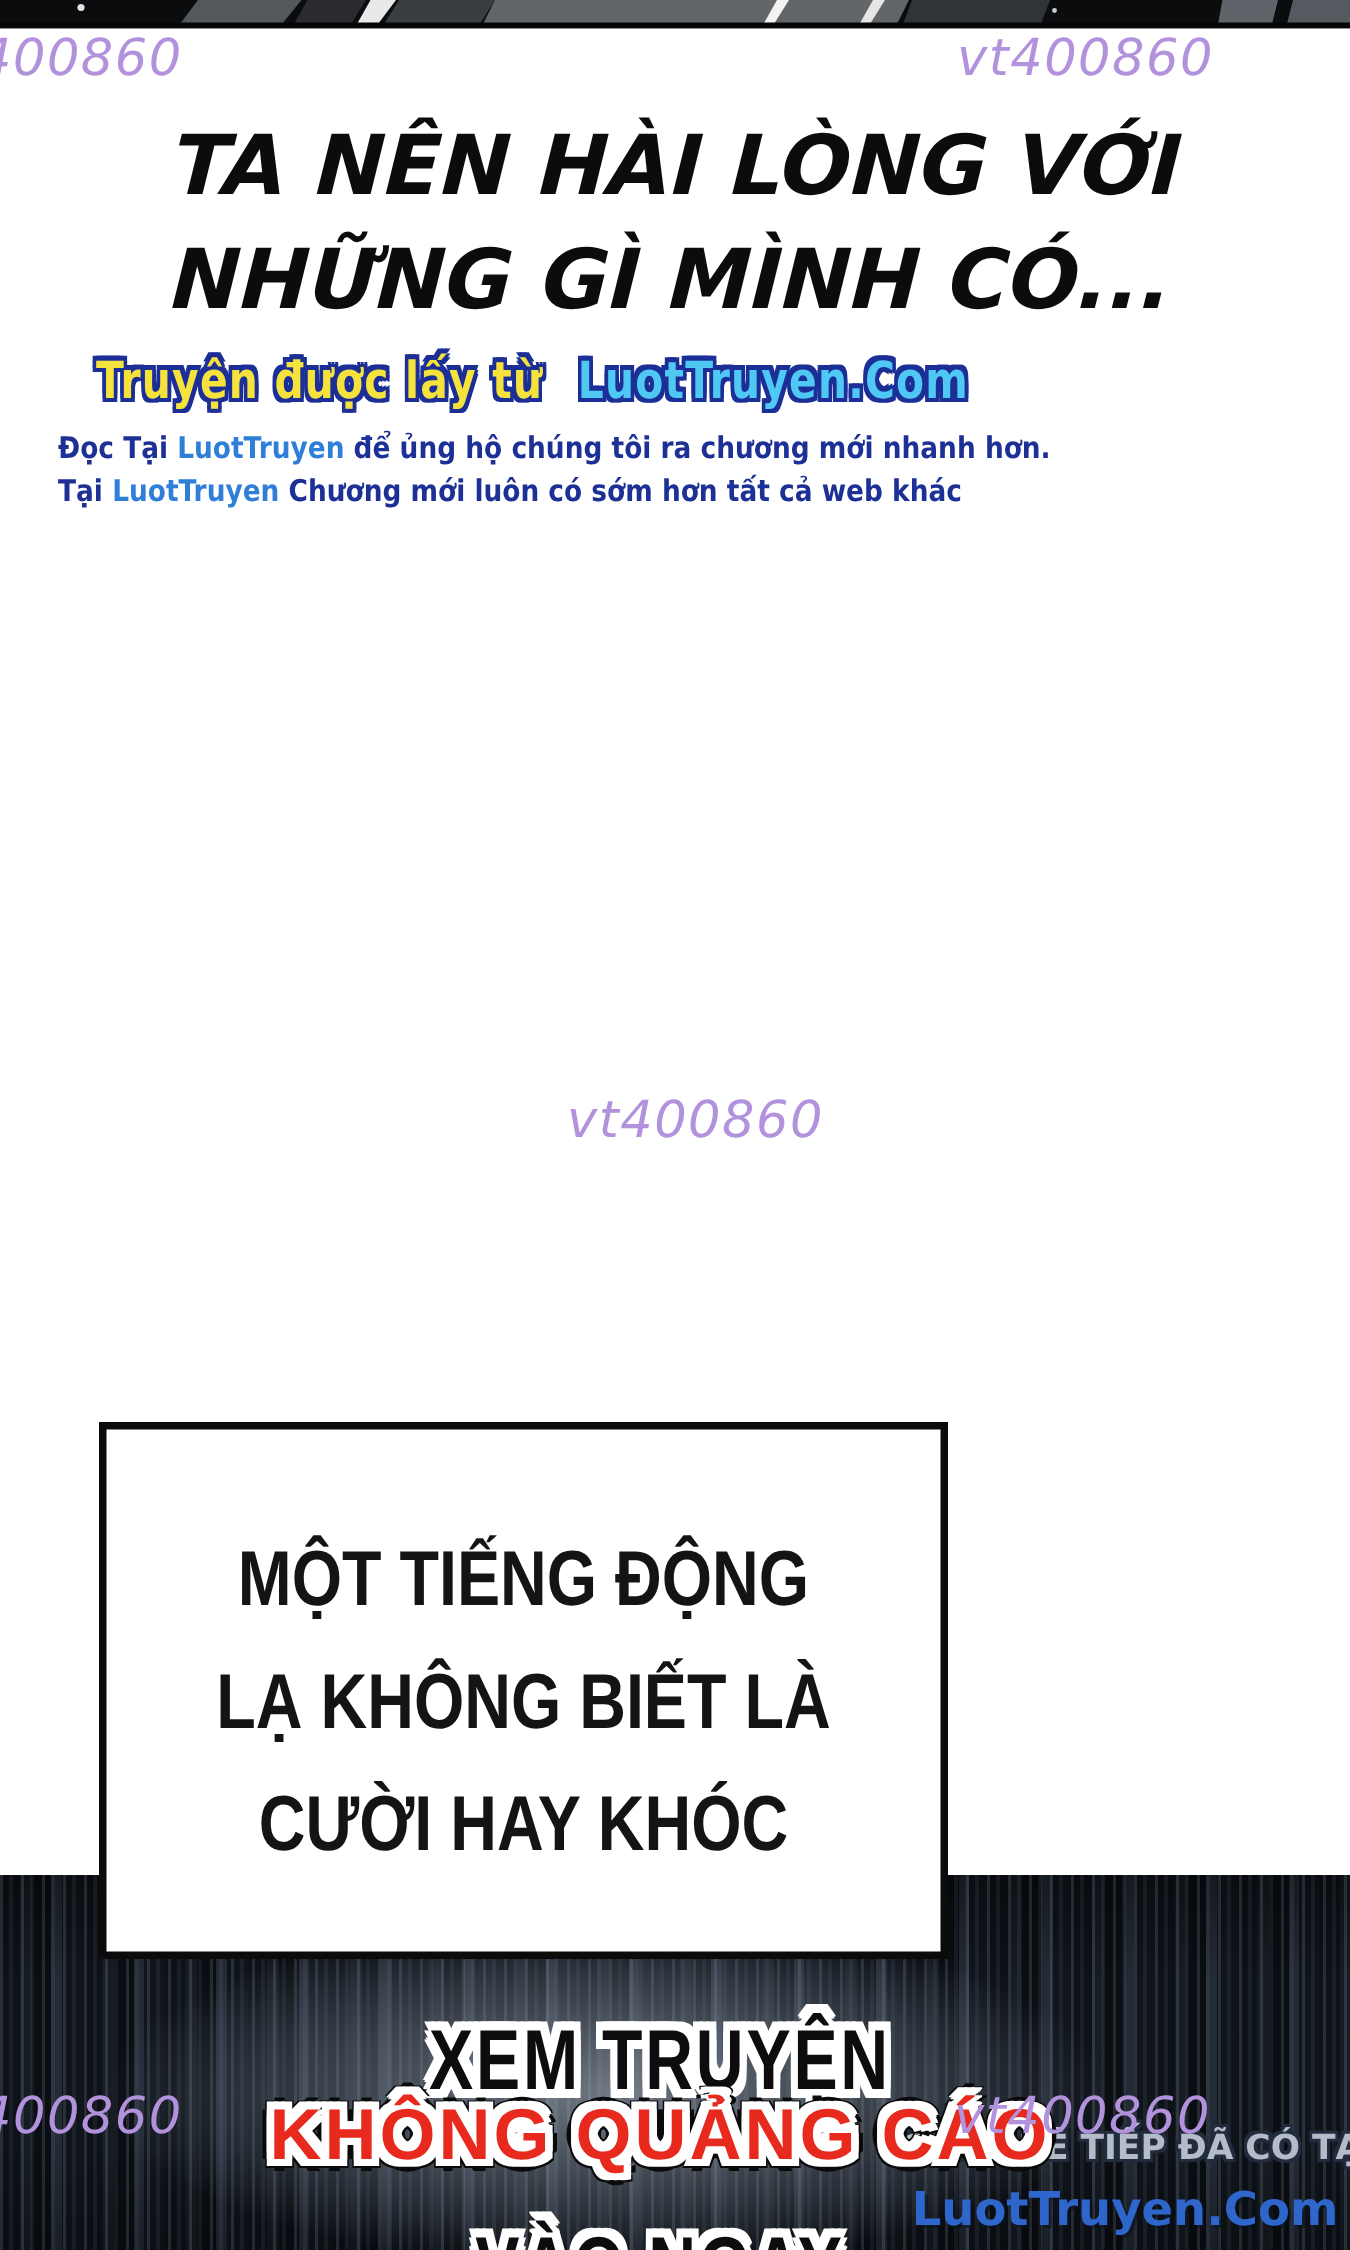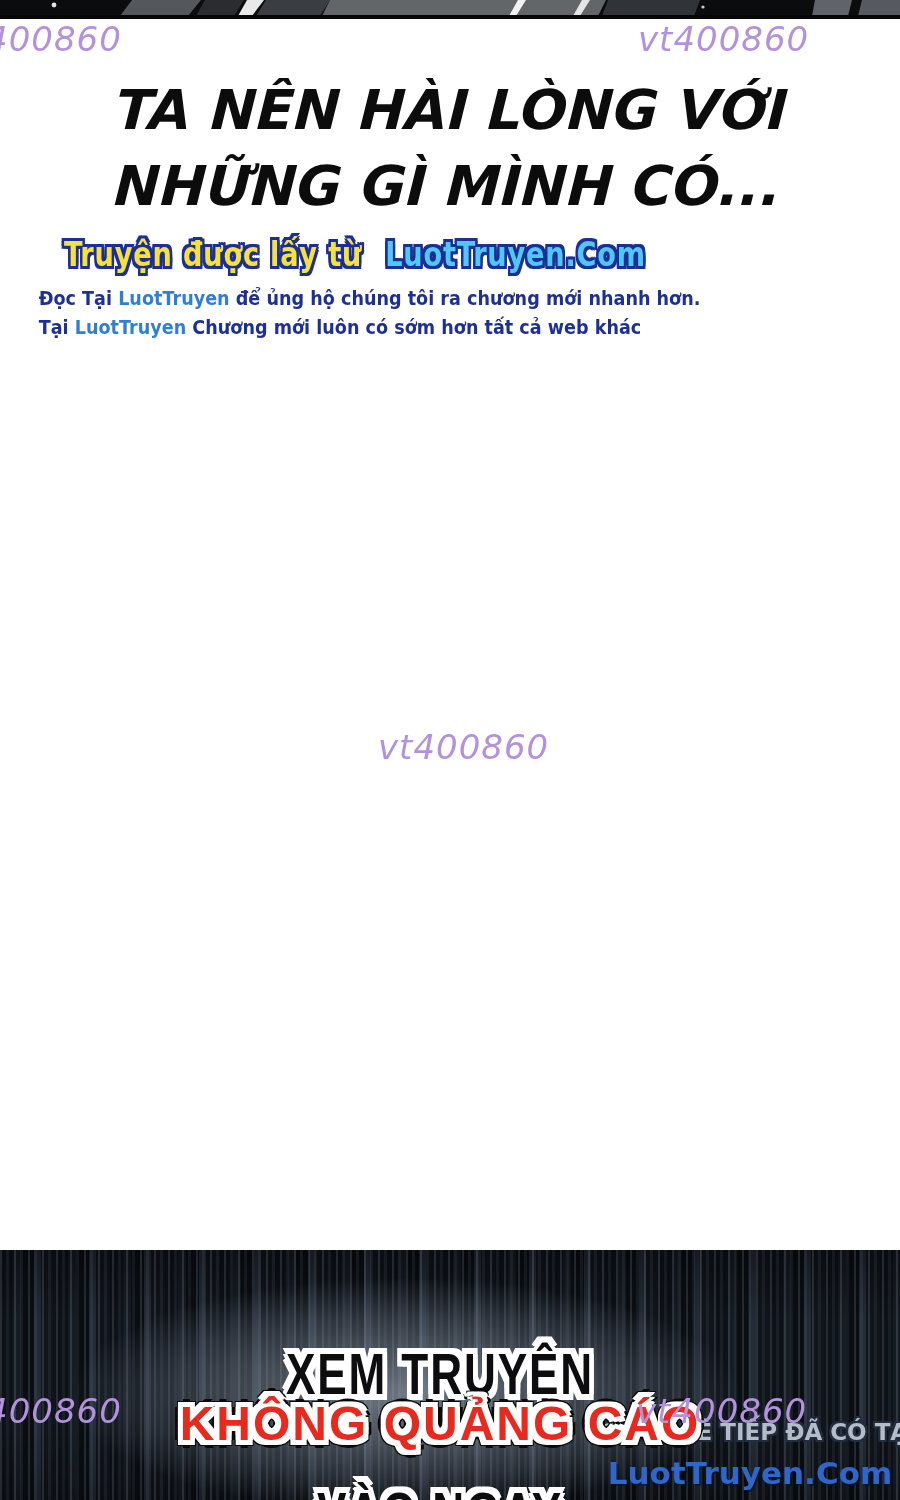--- a/index.html
+++ b/index.html
@@ -158,20 +158,27 @@
     <span class="credit-site o-navy">LuotTruyen.Com</span>
   </div>
 
   <div class="notice">
     <div class="notice-line"><span>Đọc Tại </span><span class="site">LuotTruyen</span><span> để ủng hộ chúng tôi ra chương mới nhanh hơn.</span></div>
     <div class="notice-line"><span>Tại </span><span class="site">LuotTruyen</span><span> Chương mới luôn có sớm hơn tất cả web khác</span></div>
   </div>
 
   <div class="wm wm-mid">vt400860</div>
 
+  <div class="bubble">
+    <div class="bubble-text">
+      <div>MỘT TIẾNG ĐỘNG</div>
+      <div>LẠ KHÔNG BIẾT LÀ</div>
+      <div>CƯỜI HAY KHÓC</div>
+    </div>
+  </div>
 
   <div class="dark-section">
     <div class="chap-note">CHAP KẾ TIẾP ĐÃ CÓ TẠI</div>
     <div class="promo promo-1 ow">XEM TRUYỆN</div>
     <div class="promo promo-2">KHÔNG QUẢNG CÁO</div>
     <div class="promo promo-3 ow">VÀO NGAY</div>
     <div class="footer-site">LuotTruyen.Com</div>
   </div>
 
   <div class="wm wm-bl">400860</div>

